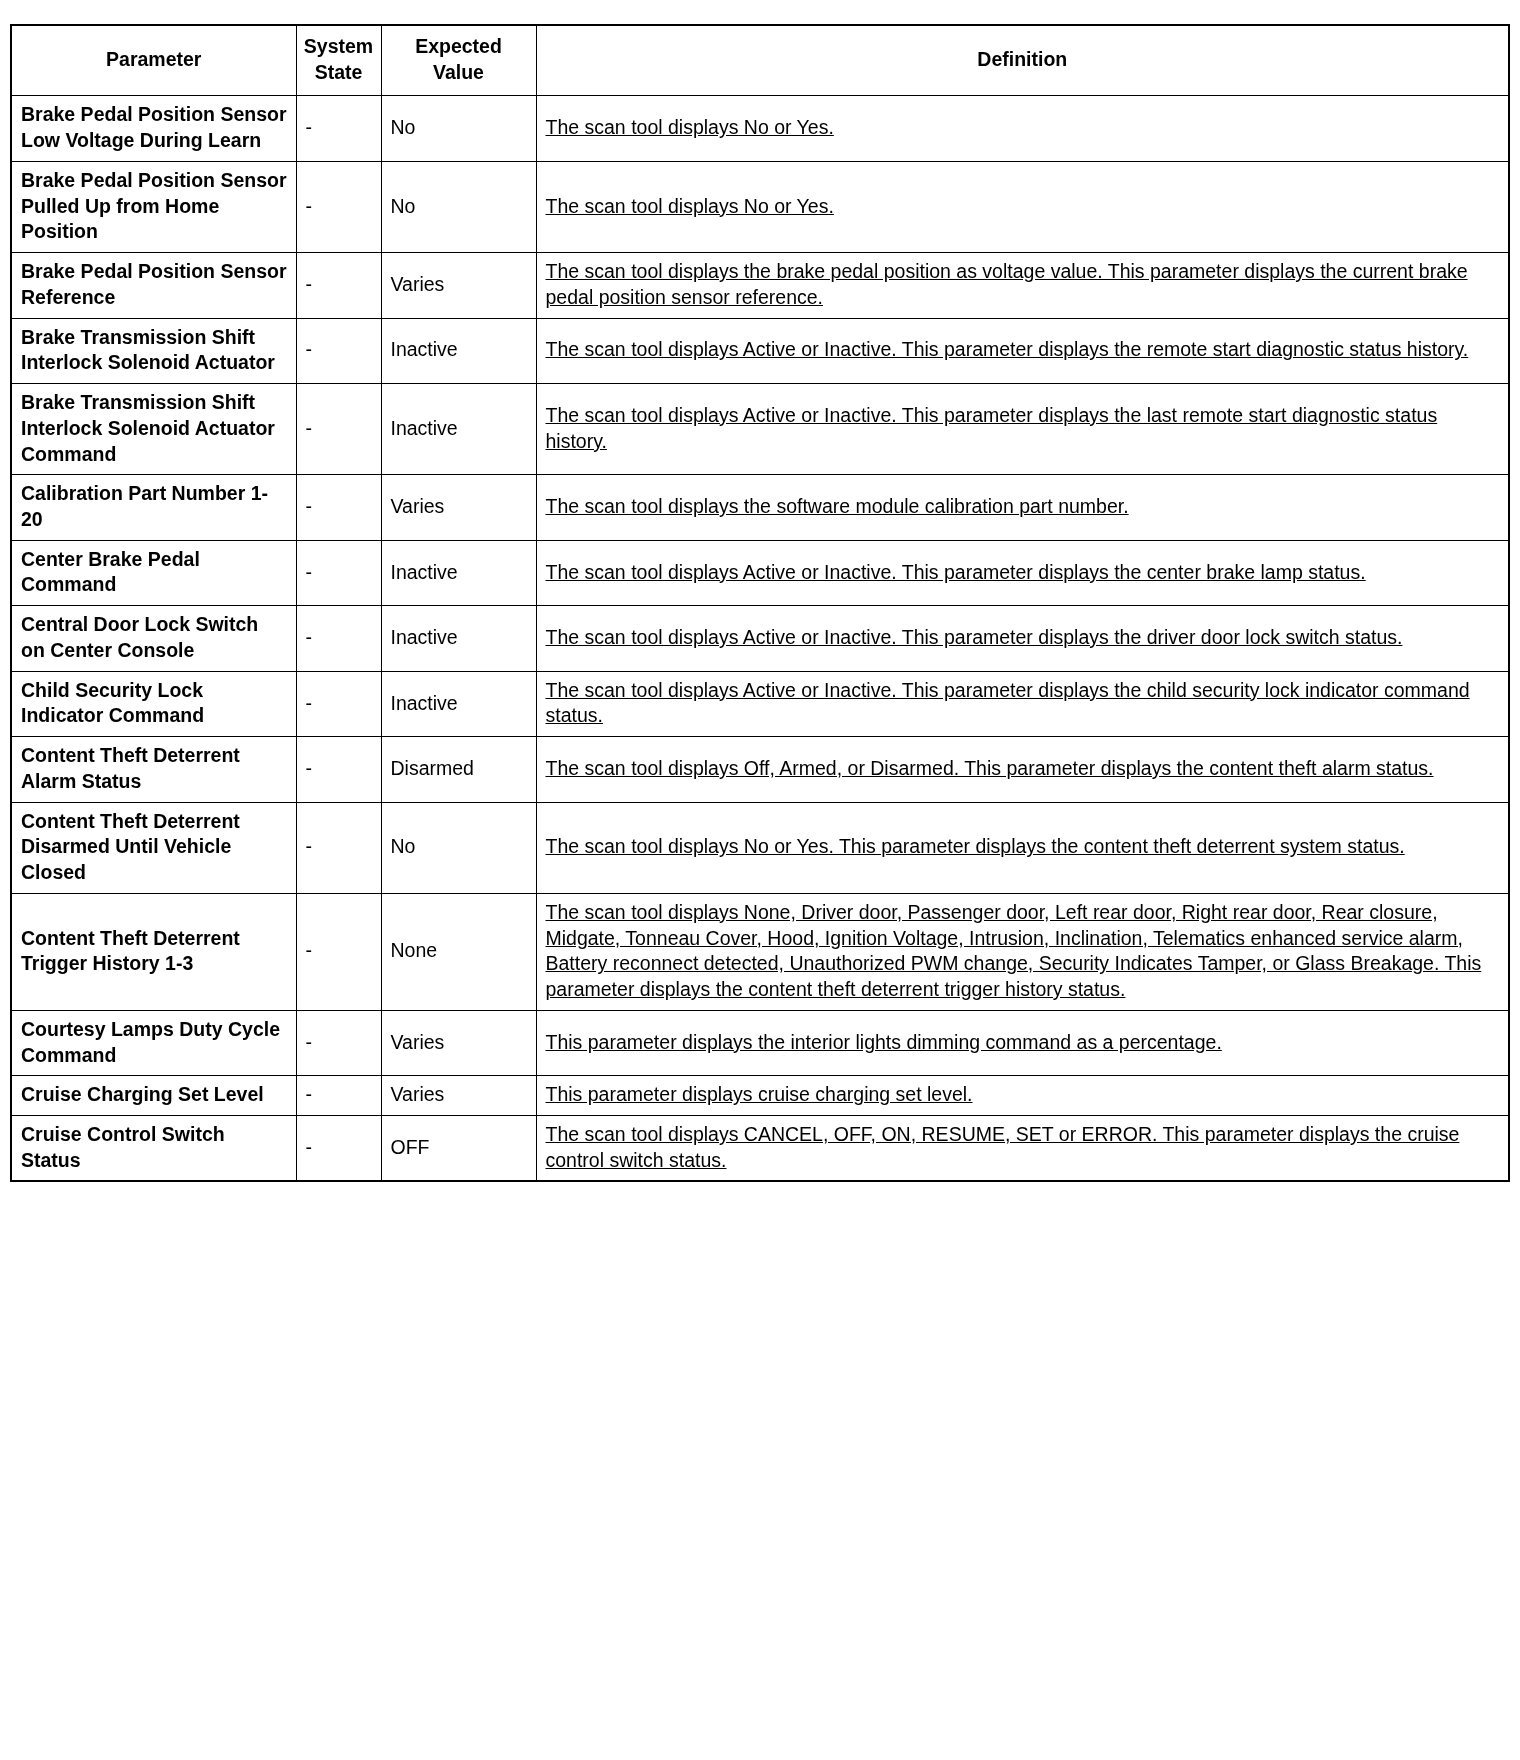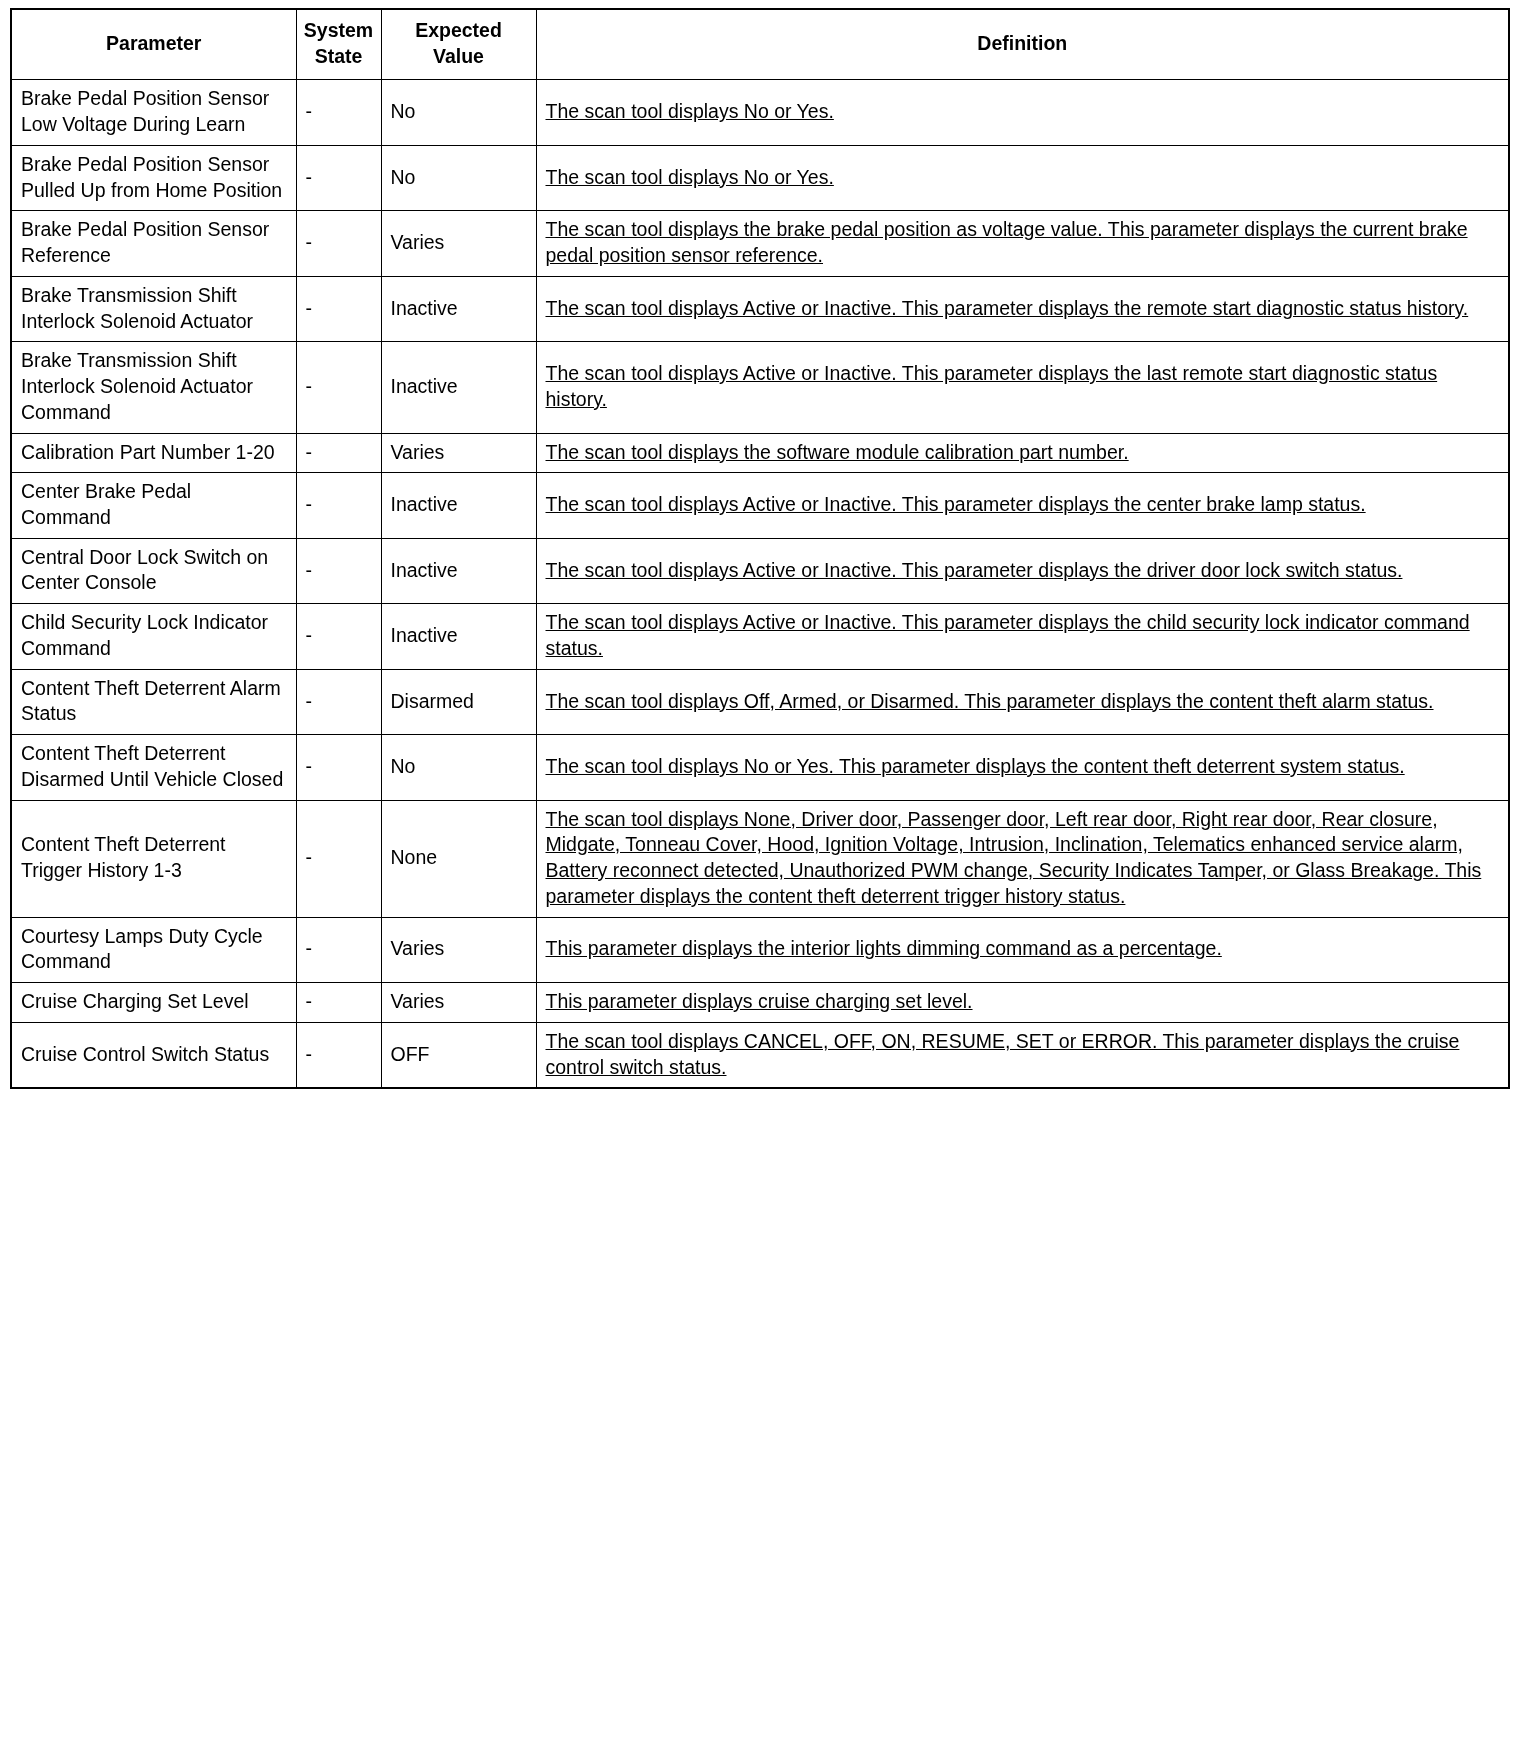--- a/index.html
+++ b/index.html
@@ -10,21 +10,21 @@
   body {
     width: 1520px;
     height: 1760px;
     font-family: "Liberation Sans", sans-serif;
     color: #000000;
     -webkit-font-smoothing: antialiased;
   }
   .page {
     box-sizing: border-box;
     width: 1520px;
-    padding: 8px 10px 10px 10px;
+    padding: 24px 10px 10px 10px;
   }
   table.param-table {
     border-collapse: collapse;
     width: 1498px;
     table-layout: fixed;
     border: 2px solid #000;
   }
   table.param-table col.c-param  { width: 285px; }
   table.param-table col.c-state  { width: 85px; }
   table.param-table col.c-value  { width: 155px; }
@@ -42,20 +42,21 @@
     text-align: center;
     font-weight: bold;
     padding: 8px 6px 10px 6px;
     vertical-align: middle;
   }
   thead th.h-param { }
   thead th.h-def { }
 
   td.cell-param {
     text-align: left;
+    font-weight: bold;
   }
   td.cell-state {
     text-align: left;
     padding-left: 8px;
   }
   td.cell-value {
     text-align: left;
     padding-left: 9px;
     margin-left: 11px;
   }

